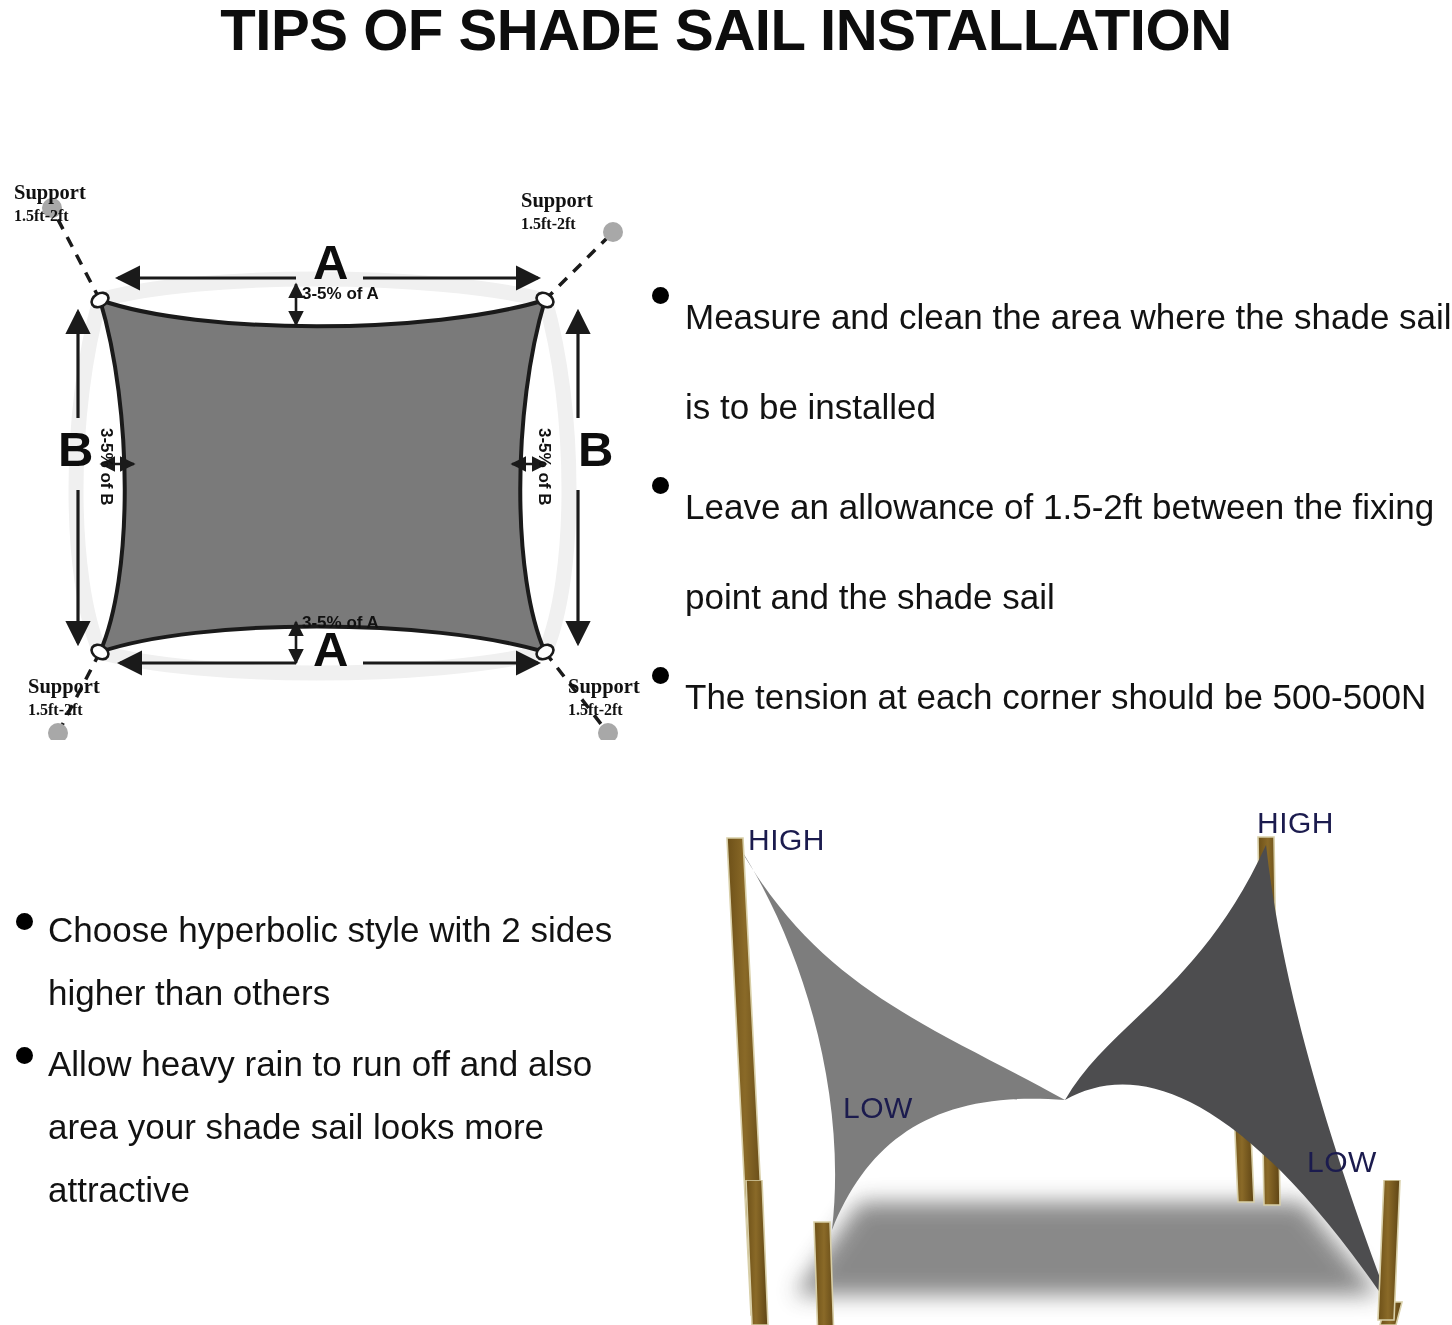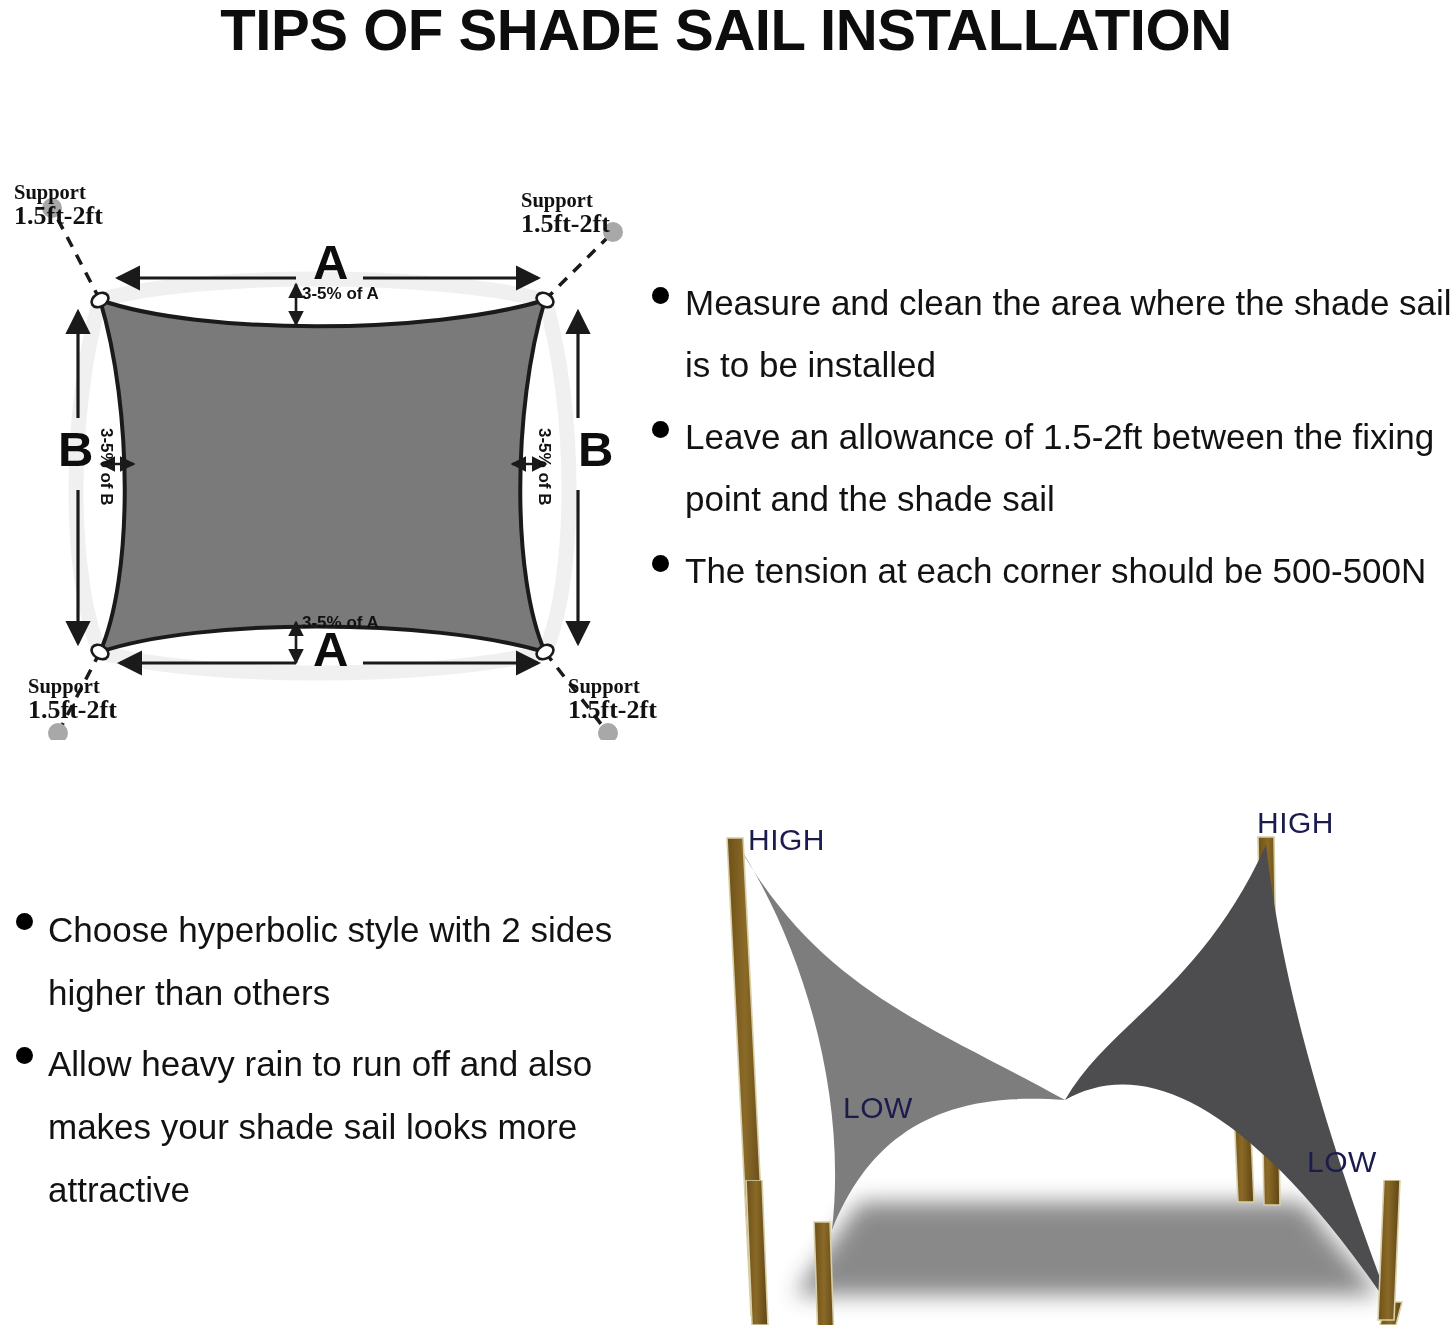--- a/index.html
+++ b/index.html
@@ -28,21 +28,21 @@
   
   .support-label{
     position:absolute;
     font-family:Liberation Serif, serif;
     font-weight:bold;
     font-size:20.5px;
     line-height:24px;
     color:#111;
     white-space:nowrap;
   }
-  .support-label .l2{display:block;font-size:26px;}
+  .support-label .l2{display:block;font-size:16px;}
 
   .dim-letter{
     position:absolute;
     font-family:"Liberation Sans", sans-serif;
     font-weight:bold;
     font-size:49px;
     line-height:49px;
     color:#0d0d0d;
   }
   .pct{
@@ -69,21 +69,21 @@
   }
   .b-text{
     font-family:"Liberation Sans", sans-serif;
     font-weight:normal;
     color:#121212;
   }
 
   #tips-right{left:652px;top:272px;width:800px;}
   #tips-right .b-item{margin-bottom:10px;}
   #tips-right .b-dot{width:17px;height:17px;margin-top:15px;margin-right:16px;}
-  #tips-right .b-text{font-size:35px;line-height:62px;}
+  #tips-right .b-text{font-size:35px;line-height:90px;}
 
   #tips-left{left:16px;top:898px;width:630px;}
   #tips-left .b-item{margin-bottom:8px;}
   #tips-left .b-dot{width:17px;height:17px;margin-top:15px;margin-right:15px;}
   #tips-left .b-text{font-size:35px;line-height:63px;}
 
   
   .hl{
     position:absolute;
     font-family:"Liberation Sans", sans-serif;
@@ -202,21 +202,21 @@
   </div>
 </div>
 
 <div class="bullets" id="tips-left">
   <div class="b-item">
     <span class="b-dot"></span>
     <span class="b-text">Choose hyperbolic style with 2 sides higher than others</span>
   </div>
   <div class="b-item">
     <span class="b-dot"></span>
-    <span class="b-text">Allow heavy rain to run off and also makes your shade sail looks more attractive</span>
+    <span class="b-text">Allow heavy rain to run off and also area your shade sail looks more attractive</span>
   </div>
 </div>
 
 <svg class="abs" style="left:680px;top:790px;" width="772" height="535" viewBox="0 0 772 535">
 
   <defs>
     <filter id="blurShadow" x="-25%" y="-60%" width="150%" height="240%">
       <feGaussianBlur stdDeviation="11"></feGaussianBlur>
     </filter>
     <linearGradient id="woodL" x1="0" y1="0" x2="1" y2="0">

